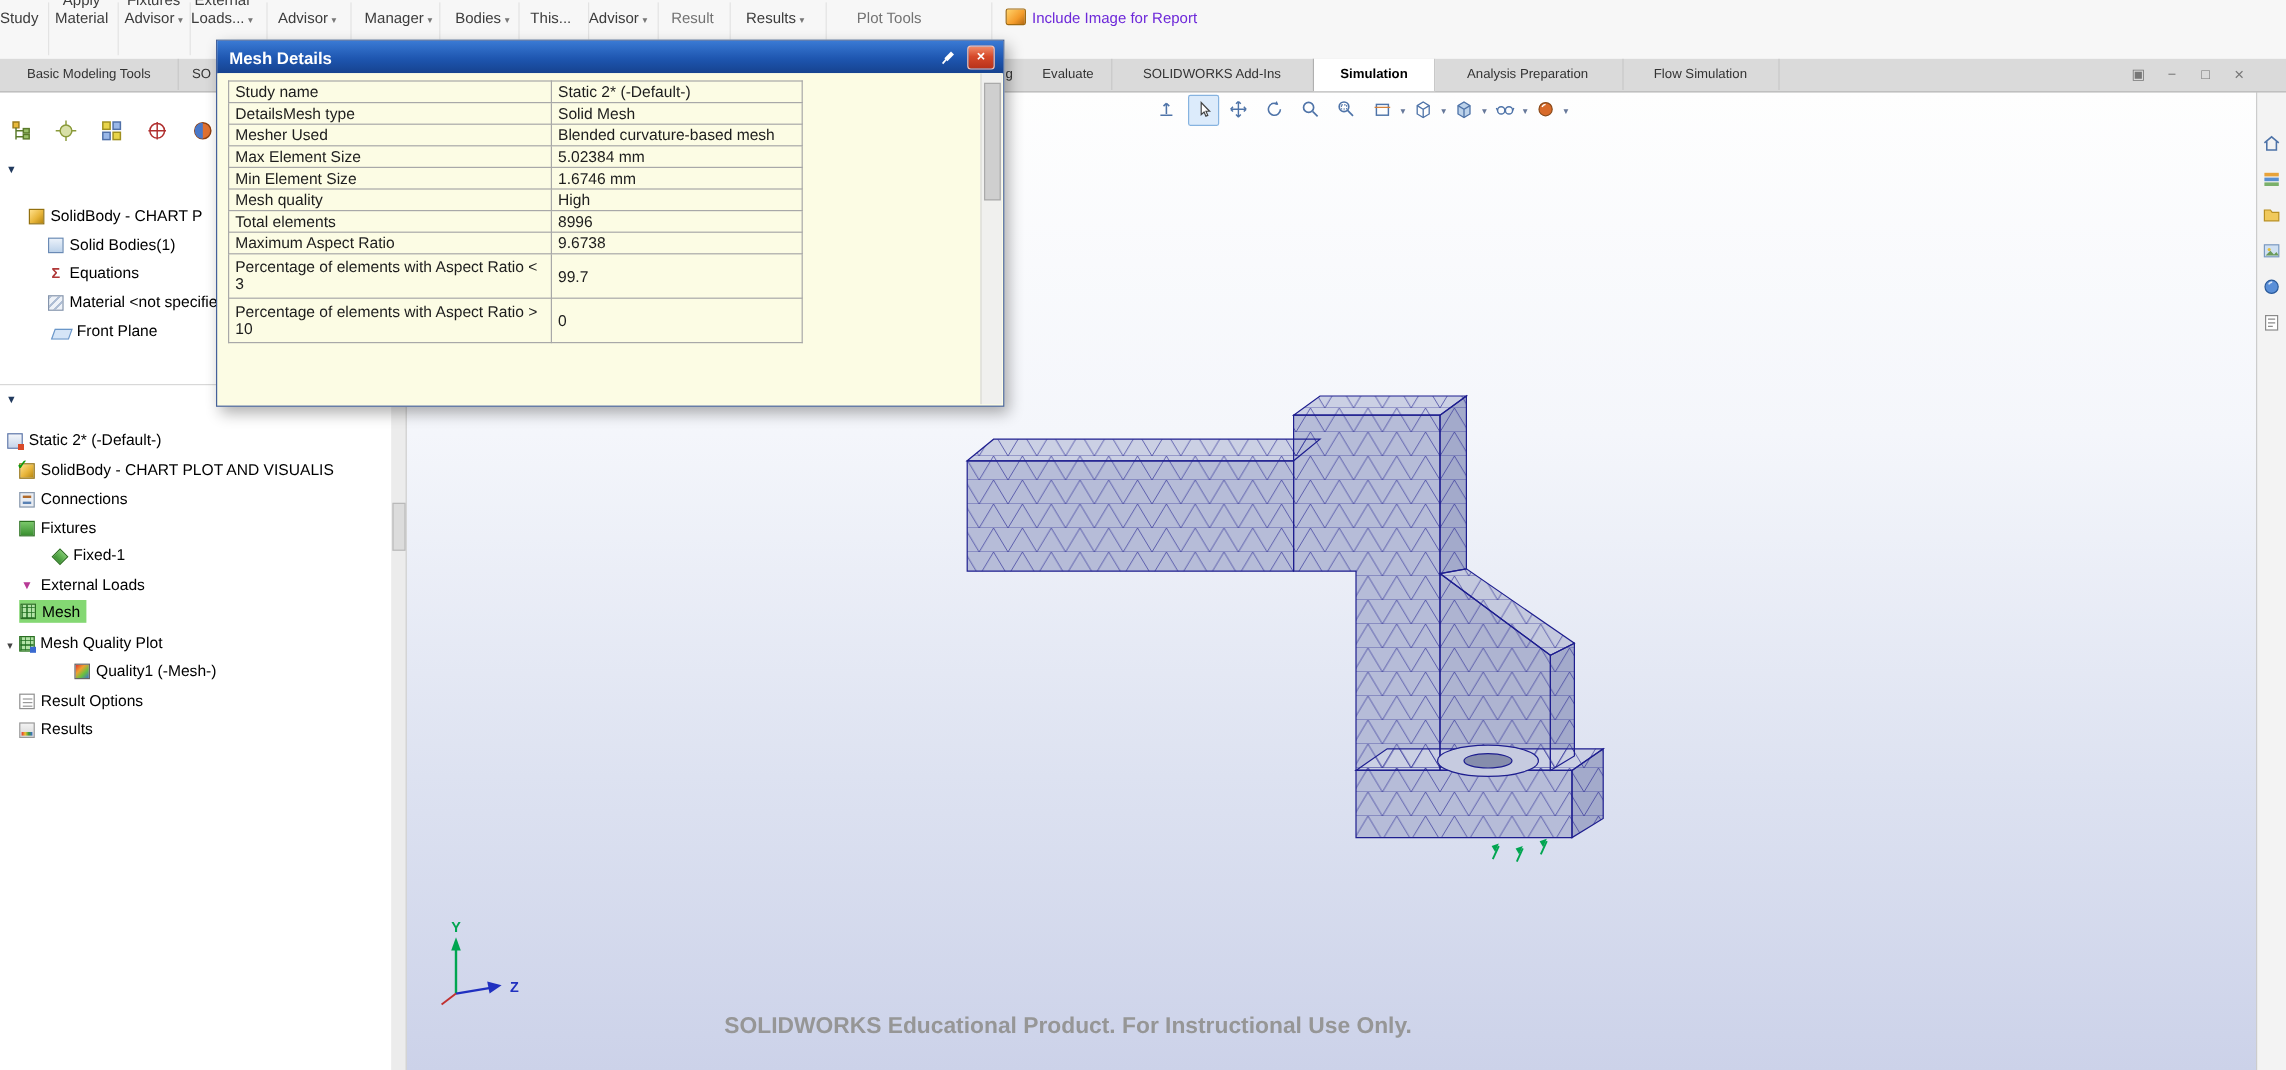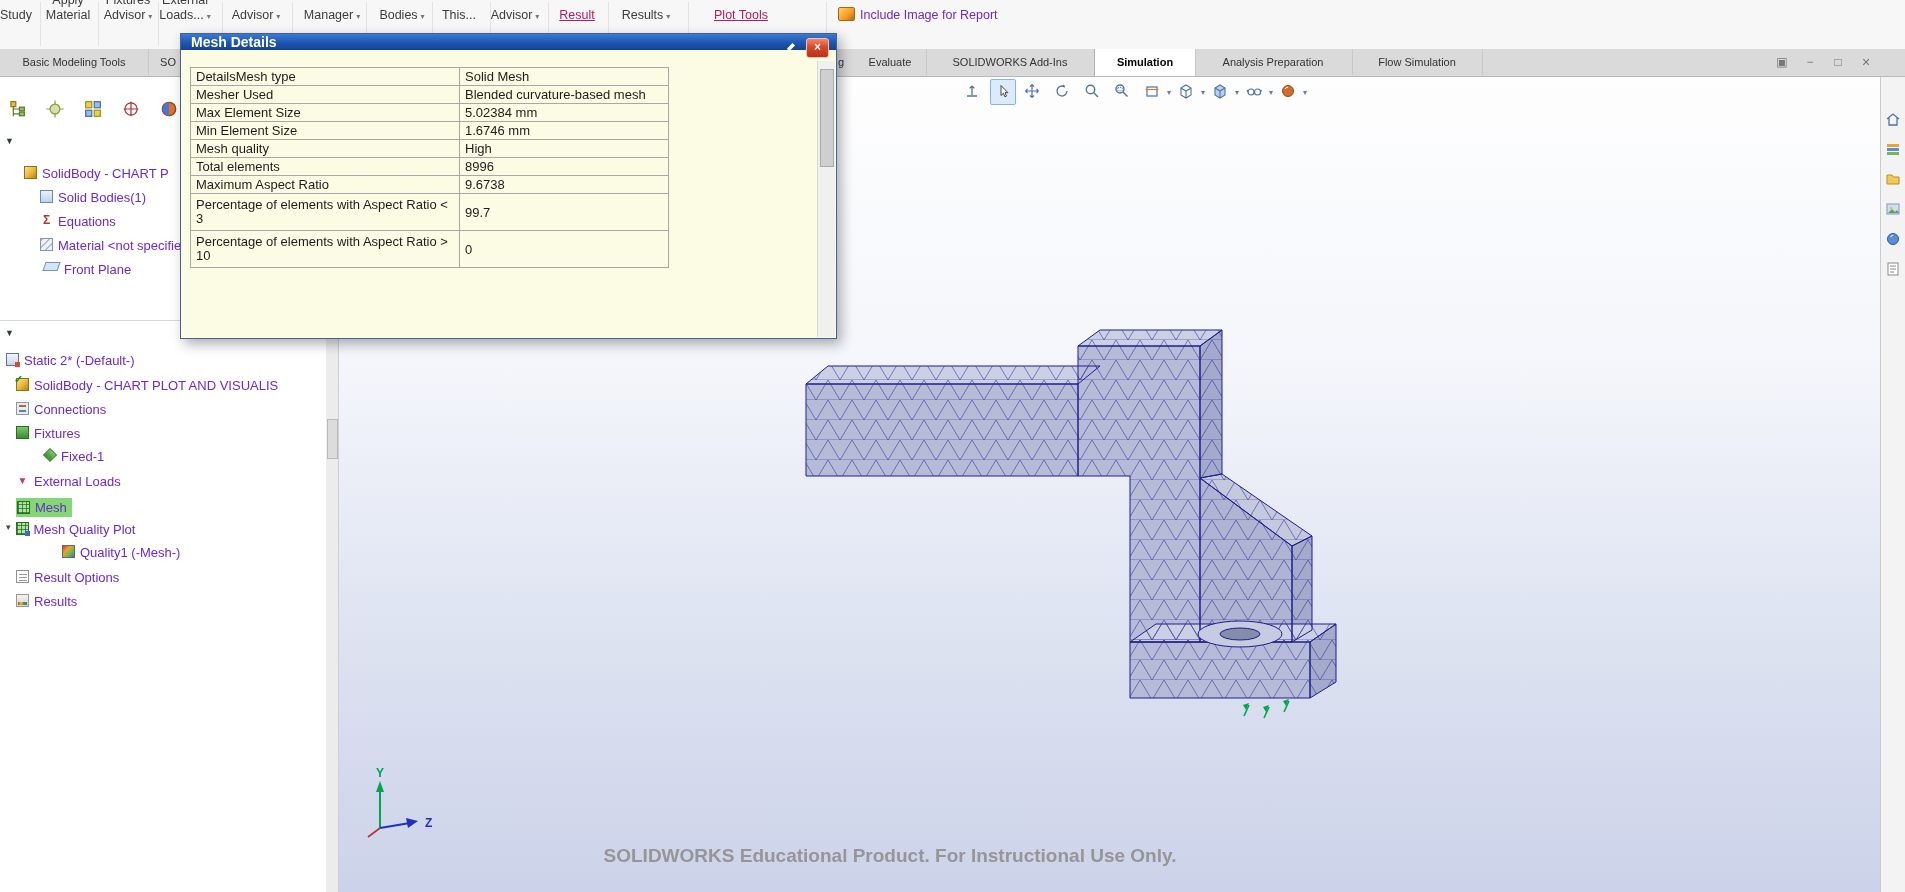--- a/index.html
+++ b/index.html
@@ -5,21 +5,21 @@
   html,body{margin:0;padding:0;}
   body{width:1905px;height:892px;position:relative;overflow:hidden;background:#fff;
        font-family:"Liberation Sans",sans-serif;}
 
   
   .ribbon{position:absolute;left:0;top:0;right:0;height:49px;background:#f7f7f7;z-index:5;overflow:hidden;}
   .rgroup{position:absolute;transform:translateX(-50%);text-align:center;font-size:12.5px;
           color:#3c3c3c;line-height:15px;white-space:nowrap;cursor:default;}
   .rgroup.two{top:-7px;} .rgroup.single{top:8px;}
   .rcaret::after{content:"▾";font-size:8px;color:#777;margin-left:3px;}
-  .rdis{color:#be185d;text-decoration:underline;}
+  .rdis{color:#737373;}
   .rsep{position:absolute;top:2px;height:44px;width:1px;background:#e3e3e3;}
   .rimg-icon{position:absolute;left:838px;top:7px;width:15px;height:12px;border-radius:2px;
         background:linear-gradient(135deg,#ffd36b,#f49b2a 60%,#b36a14);border:1px solid #a06a10;}
   .rinclude{position:absolute;left:860px;top:8px;font-size:12.5px;color:#6d28d9;}
 
   
   .tabbar{position:absolute;left:0;top:49px;right:0;height:27px;background:#dadada;
           border-bottom:1px solid #b9b9b9;z-index:5;}
   .tab{position:absolute;top:0;height:26px;line-height:26px;font-size:11px;color:#333;
        text-align:center;border-right:1px solid #c8c8c8;overflow:hidden;cursor:default;}
@@ -29,22 +29,22 @@
   .gi-dock::before{content:"▣";} .gi-min::before{content:"−";}
   .gi-restore::before{content:"□";} .gi-close::before{content:"×";font-size:14px;}
 
   
   .panel{position:absolute;left:0;top:76px;width:326px;bottom:0;background:#fff;z-index:1;}
   .ptabs{position:absolute;left:6px;top:22px;display:flex;gap:16px;}
   .ptab{width:22px;height:22px;}
   .flyarrow{position:absolute;font-size:9px;color:#223a5e;}
   .flyarrow::before{content:"▼";}
   .pdivider{position:absolute;left:0;right:0;top:244px;height:1px;background:#d8d8d8;}
-  .trow{position:absolute;display:flex;align-items:flex-start;gap:5px;height:21px;
-        font-size:13px;color:#6d28d9;white-space:nowrap;cursor:default;}
+  .trow{position:absolute;display:flex;align-items:flex-end;gap:5px;height:21px;
+        font-size:13px;color:#000000;white-space:nowrap;cursor:default;}
   .tcaret{font-size:9px;color:#444;} .tcaret::before{content:"▾";}
   .sel-chip{display:flex;align-items:center;gap:5px;background:#84d873;height:19px;padding:0 5px 0 1px;}
 
   
   .ic{width:13px;height:13px;flex:none;display:inline-block;box-sizing:border-box;position:relative;}
   .ic-part{background:linear-gradient(135deg,#ffe08a,#e8b53a 55%,#b5850f);border:1px solid #93700e;}
   .ic-check::after{content:"✓";position:absolute;left:-3px;top:-6px;color:#0c9a0c;font-weight:bold;font-size:11px;}
   .ic-bodies{background:linear-gradient(#eaf1fa,#bcd2ea);border:1px solid #6a8ab5;}
   .ic-sigma::before{content:"Σ";color:#b03838;font-size:12px;font-weight:bold;display:block;text-align:center;line-height:13px;}
   .ic-material{background:repeating-linear-gradient(135deg,#aebdd4 0 2px,#eef2f8 2px 5px);border:1px solid #8494ac;}
@@ -93,21 +93,21 @@
   .hc::after{content:"▾";font-size:8px;color:#66789a;position:absolute;right:-7px;top:9px;}
 
   
   .taskpane{position:absolute;right:0;top:76px;width:24px;bottom:0;background:#f3f3f3;
             border-left:1px solid #cccccc;z-index:2;}
   .tpicon{position:absolute;left:3px;width:18px;height:18px;cursor:pointer;}
 
   
   .dlg{position:absolute;left:180px;top:33px;width:655px;height:304px;background:#fcfce4;
        border:1px solid #44609a;box-shadow:4px 5px 12px rgba(0,0,0,.32);z-index:50;}
-  .dtitle{position:absolute;left:0;top:0;right:0;height:16px;display:flex;align-items:center;
+  .dtitle{position:absolute;left:0;top:0;right:0;height:27px;display:flex;align-items:center;
           background:linear-gradient(180deg,#3a7ad4 0%,#1e56b0 55%,#16428f 100%);
           color:#fff;font-size:14px;font-weight:bold;padding-left:10px;box-sizing:border-box;cursor:default;}
   .dpin{position:absolute;right:38px;top:6px;width:15px;height:15px;cursor:pointer;}
   .dclose{position:absolute;right:7px;top:4px;width:21px;height:18px;border-radius:3px;
           background:linear-gradient(#f08a68,#d6492a 45%,#b8321a);border:1px solid #f7c0b0;
           color:#fff;font-size:12px;font-weight:bold;text-align:center;line-height:17px;cursor:pointer;}
   .dclose::before{content:"×";}
   .dbody{position:absolute;left:1px;right:1px;top:27px;bottom:1px;background:#fcfce4;overflow:hidden;}
   .dtable{position:absolute;left:8px;top:6px;border-collapse:collapse;font-size:13px;color:#1d1d1d;}
   .dtable td{border:1px solid #a8a8a8;padding:0 5px;vertical-align:middle;background:#fcfce4;}
@@ -449,20 +449,24 @@
     <span>Mesh Details</span>
     <svg class="dpin" viewBox="0 0 15 15">
         <path d="M4 8.5l5.5-5.5 2.5 2.5L6.5 11z" fill="#fff"></path>
         <path d="M5.5 9.5L2.5 13" stroke="#fff" stroke-width="1.4"></path>
       </svg>
     <div class="dclose"></div>
   </div>
   <div class="dbody">
     <table class="dtable">
       <tbody>
+          <tr>
+            <td class="dl">Study name</td>
+            <td class="dv">Static 2* (-Default-)</td>
+          </tr>
       <tr>
             <td class="dl">DetailsMesh type</td>
             <td class="dv">Solid Mesh</td>
           </tr>
       <tr>
             <td class="dl">Mesher Used</td>
             <td class="dv">Blended curvature-based mesh</td>
           </tr>
       <tr>
             <td class="dl">Max Element Size</td>

